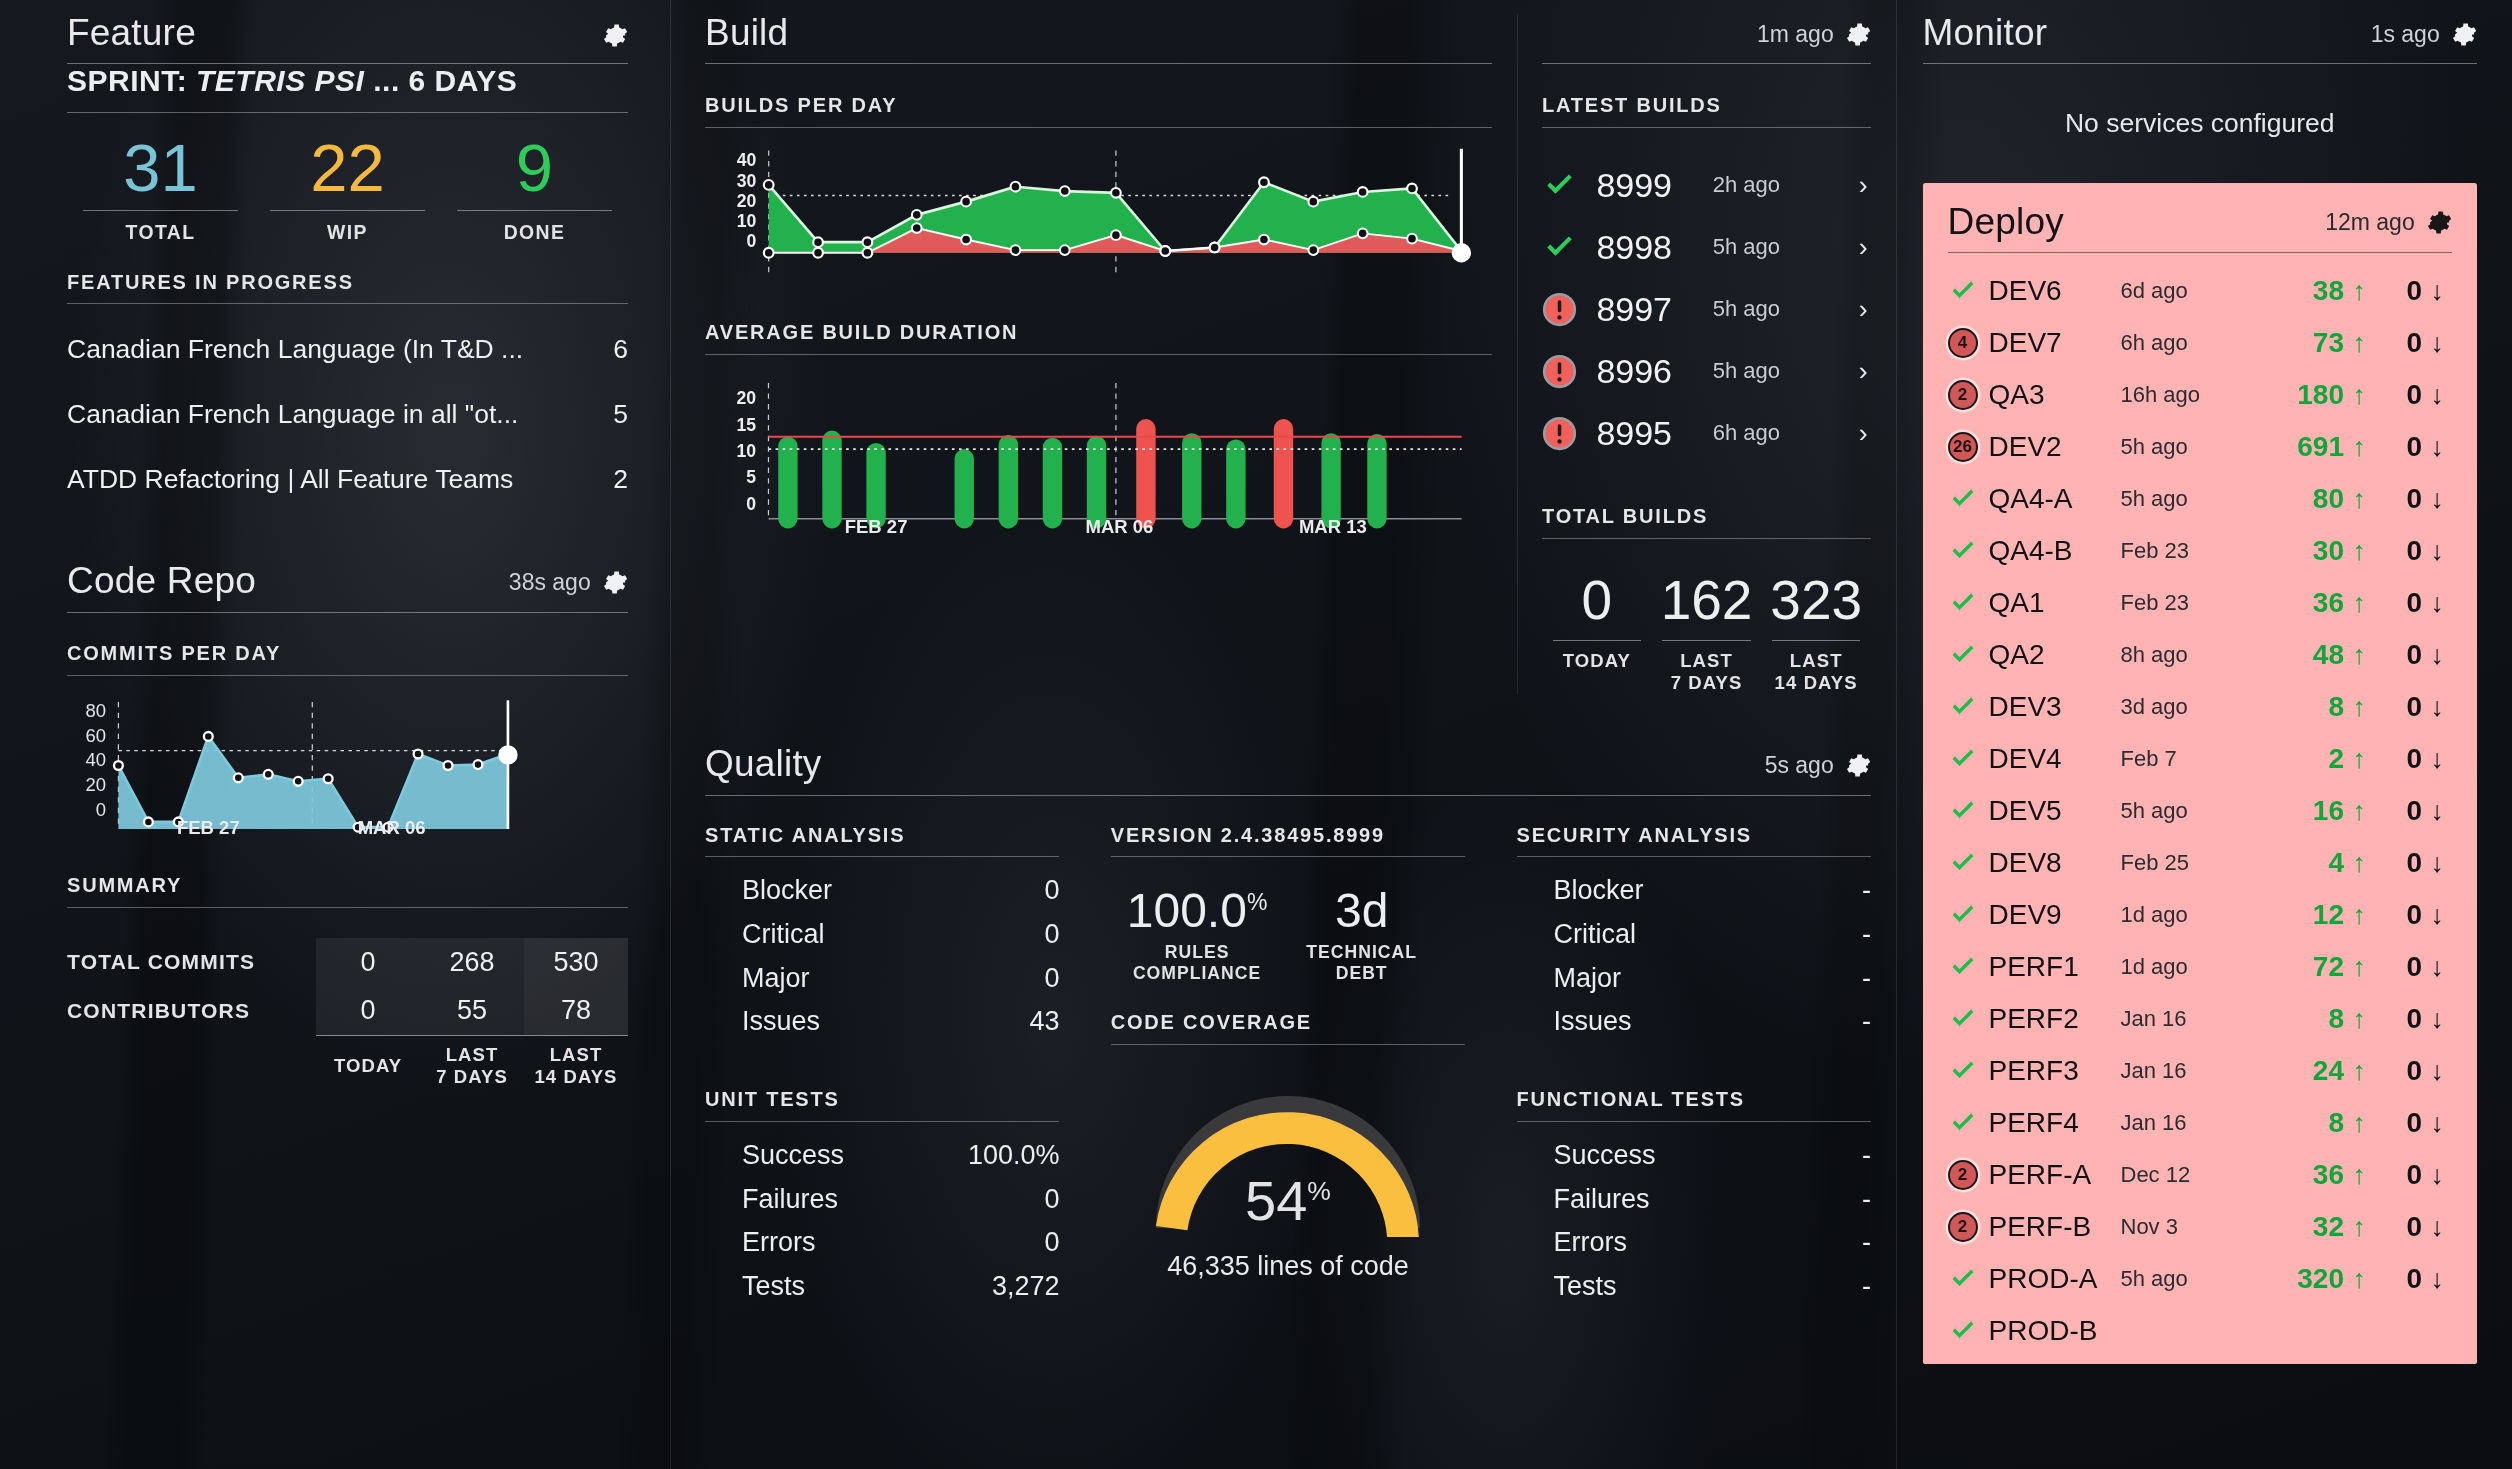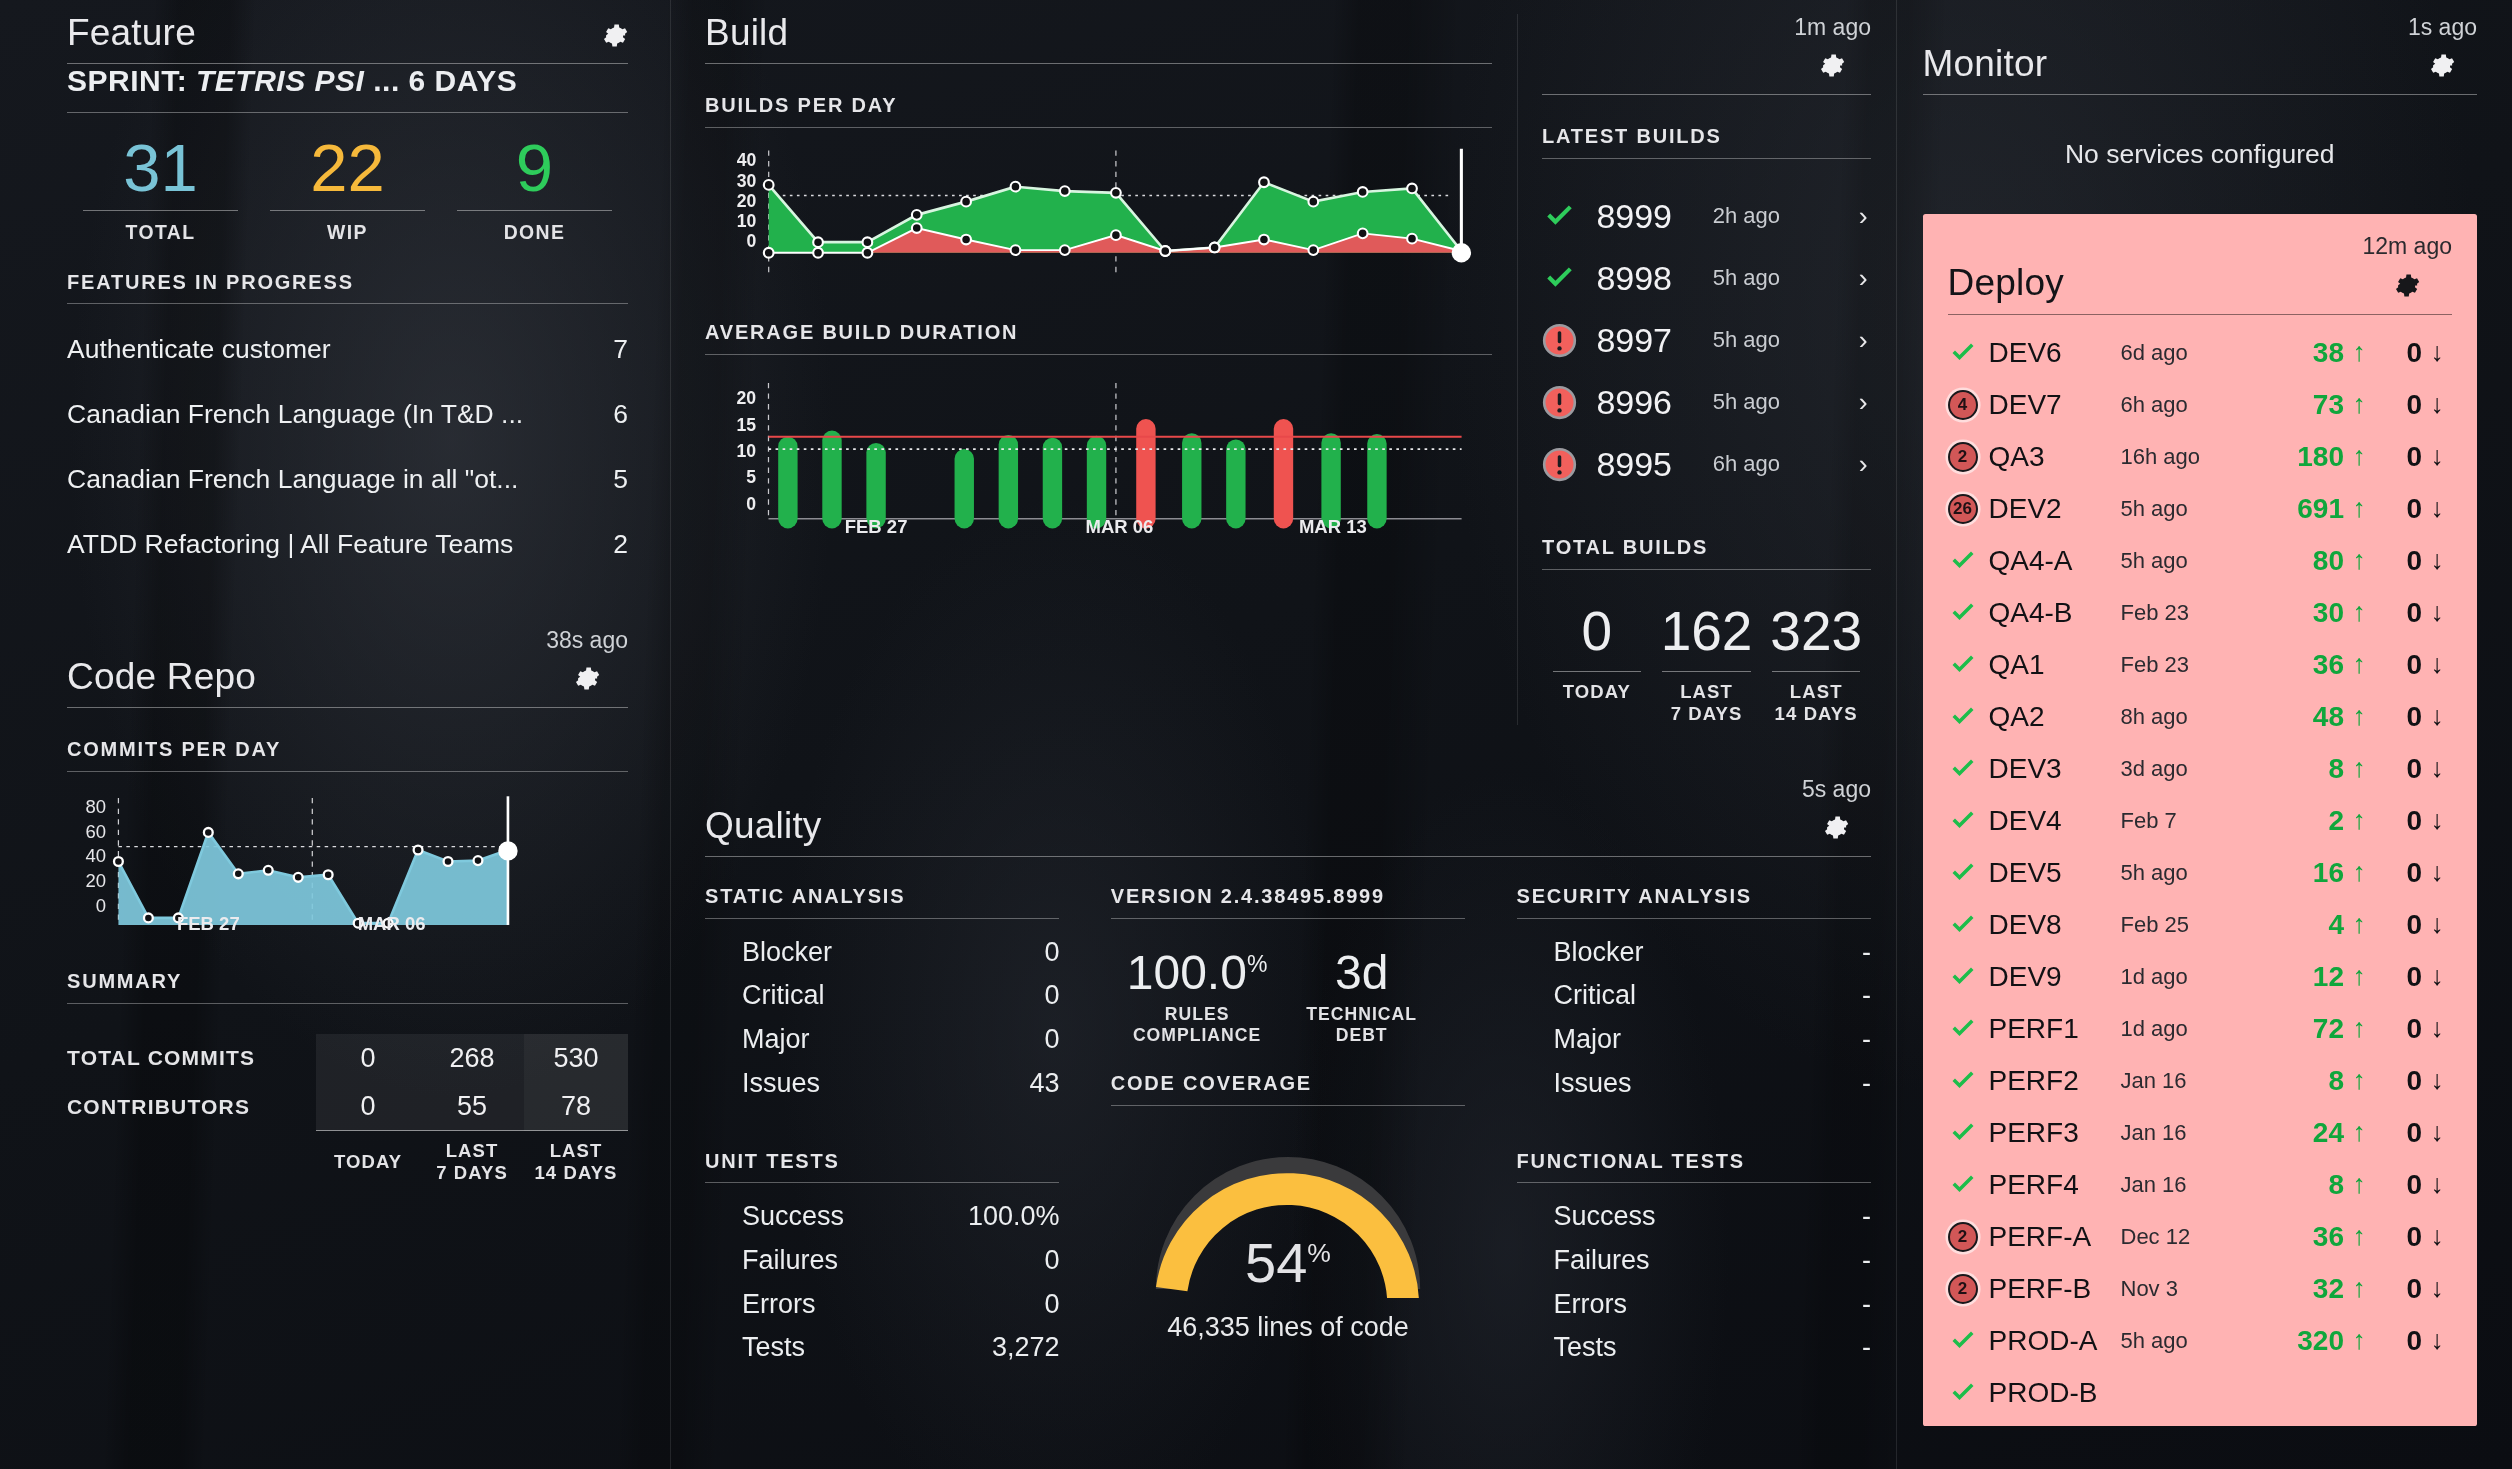--- a/index.html
+++ b/index.html
@@ -41,21 +41,21 @@
   .col-right  { width: 616px;  position: relative; padding: 14px 35px 0 26.5px; }
 
   .vsep {
     position: absolute; top: 0; bottom: 0; width: 0.9px;
     background: rgba(255,255,255,.10);
   }
 
   
   .wh { display: flex; align-items: flex-end; justify-content: space-between; }
   .wh-title { font-size: 37px; font-weight: 400; letter-spacing: 0.2px; color: #e9e9ec; line-height: 1.05; }
-  .wh-right { display: flex; align-items: center; gap: 12.3px; padding-bottom: 5.3px; flex-direction: column; }
+  .wh-right { display: flex; align-items: center; gap: 12.3px; padding-bottom: 5.3px; }
   .wh-ago { font-size: 23px; color: #cfd2d6; }
   .wh-rule { height: 0.9px; background: rgba(255,255,255,.38); margin-top: 10.6px; }
 
   .gear { width: 25px; height: 25px; display: block; }
   .gear.dark path { fill: #17171a; }
   .gear path { fill: #f0f0f2; }
 
   
   .sh { font-size: 20px; font-weight: 700; letter-spacing: 1.8px; color: #e6e6e9; text-transform: uppercase; }
   .sh-rule { height: 0.9px; background: rgba(255,255,255,.32); margin-top: 9.7px; }
@@ -216,24 +216,20 @@
           <div class="kpi-num c-done">9</div>
           <div class="kpi-rule"></div>
           <div class="kpi-lbl">DONE</div>
         </div>
       </div>
 
       <div class="fip">
         <div class="sh">FEATURES IN PROGRESS</div>
         <div class="sh-rule"></div>
         <div class="fip-list">
-          <div class="fip-row">
-            <span class="nm">Authenticate customer</span>
-            <span class="ct">7</span>
-          </div>
           <div class="fip-row">
             <span class="nm">Canadian French Language (In T&amp;D ...</span>
             <span class="ct">6</span>
           </div>
           <div class="fip-row">
             <span class="nm">Canadian French Language in all "ot...</span>
             <span class="ct">5</span>
           </div>
           <div class="fip-row">
             <span class="nm">ATDD Refactoring | All Feature Teams</span>

